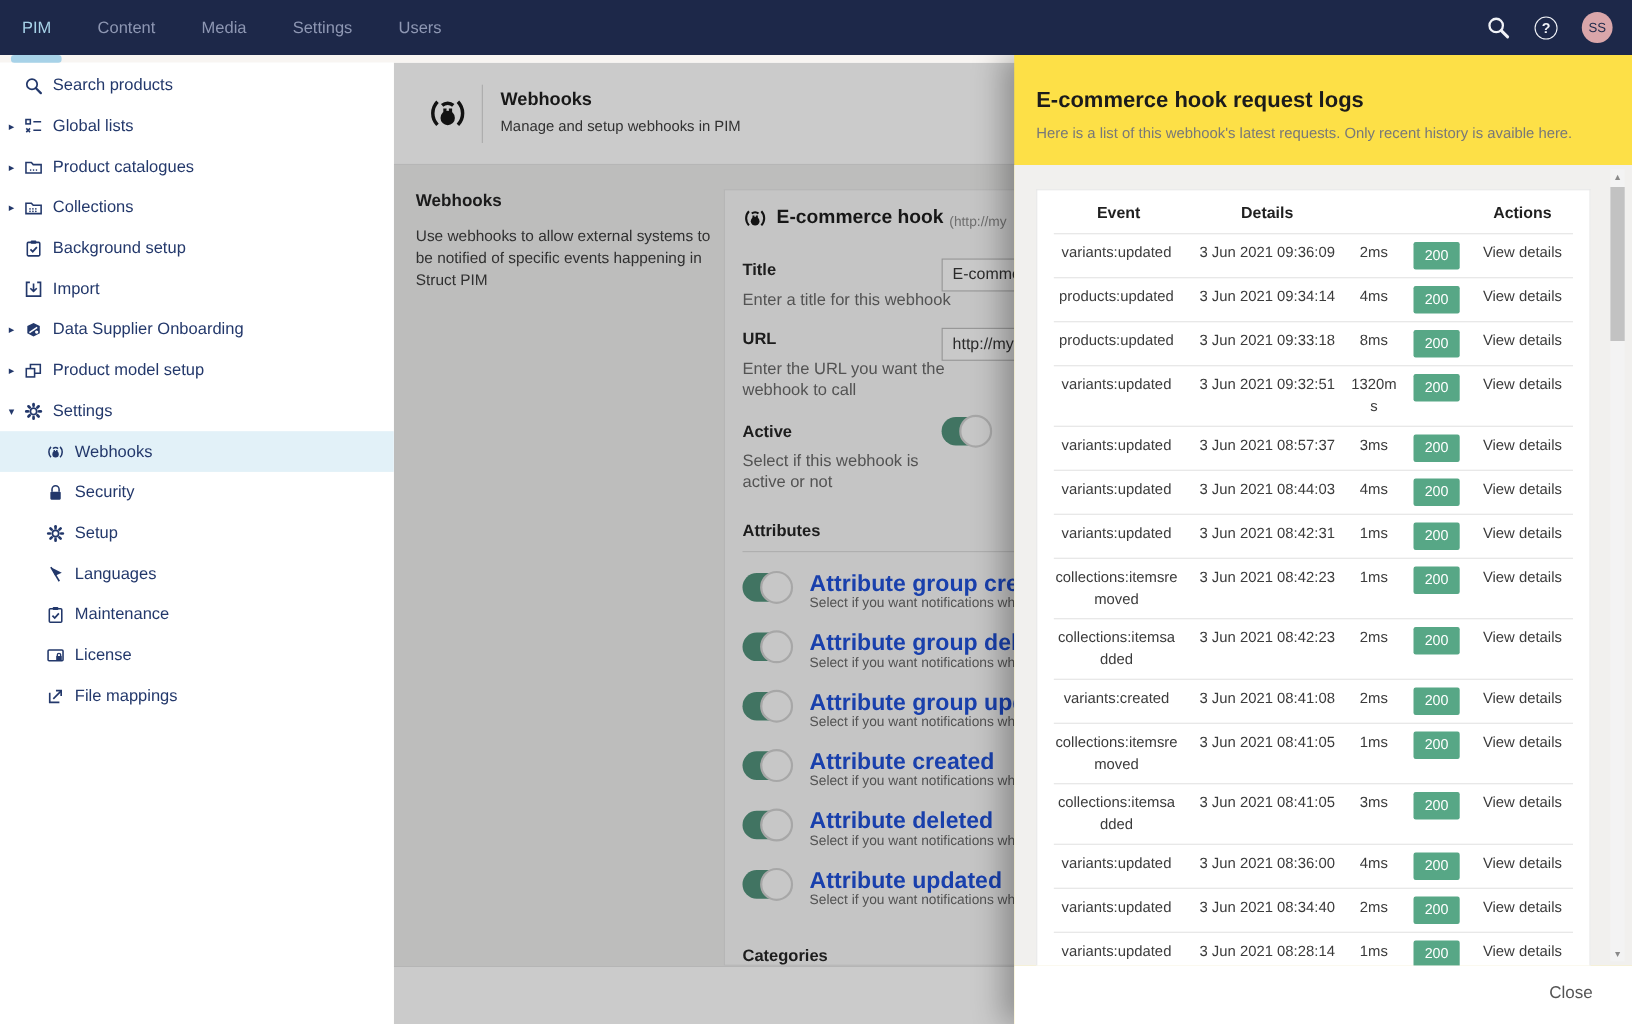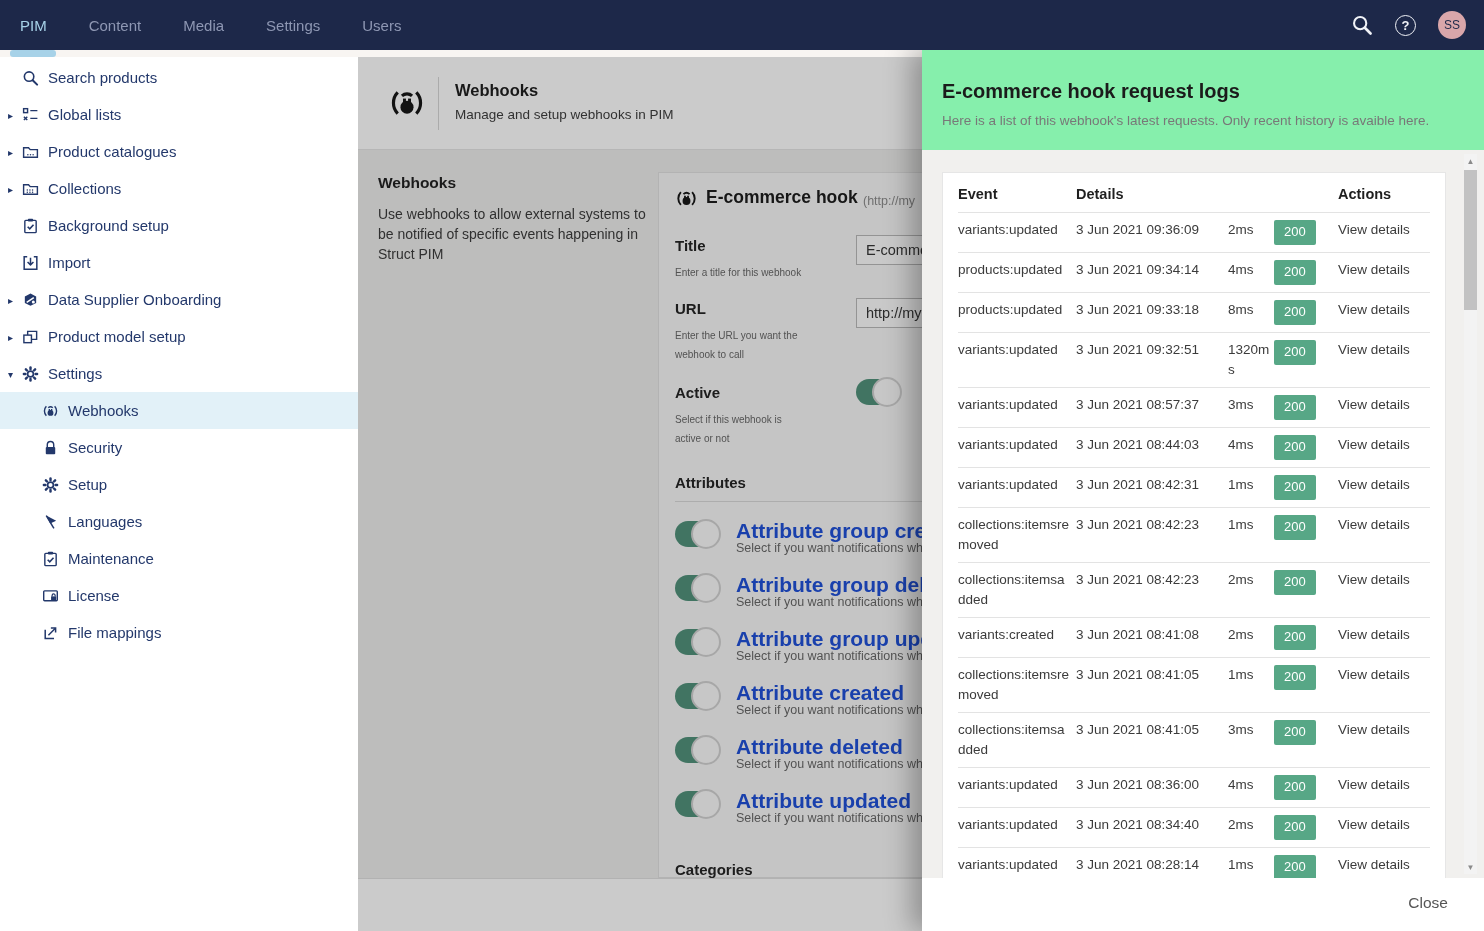--- a/index.html
+++ b/index.html
@@ -54,49 +54,49 @@
   .desc { position:absolute; left:20px; top:24px; width:268px; }
   .desc h3 { font-size:15.5px; color:#1f1f1f; margin-bottom:12px; }
   .desc p { font-size:14px; color:#3a3a3a; line-height:20px; }
 
   .card { position:absolute; left:300px; top:22px; width:440px; height:706px; background:#f8f8f8;
           border:1px solid #e1e1e1; }
   .card .wh-ic { position:absolute; left:16px; top:14px; color:#151515; }
   .card-title { position:absolute; left:47px; top:14px; font-size:17.5px; font-weight:bold; color:#1a1a1a; }
   .card-hint { position:absolute; left:204px; top:21px; font-size:12.5px; color:#8a8a8a; white-space:nowrap; }
   .flabel { position:absolute; font-size:15px; font-weight:bold; color:#222; }
-  .fhelp { position:absolute; font-size:10px; color:#666; line-height:19px; white-space:nowrap; }
+  .fhelp { position:absolute; font-size:15px; color:#666; line-height:19px; white-space:nowrap; }
   .finput { position:absolute; left:197px; width:210px; height:30px; border:1px solid #b9b9b9; background:#fdfdfd;
             font-family:"Liberation Sans", sans-serif; font-size:14.5px; color:#333; padding:0 9px; }
   .section-h { position:absolute; left:16px; font-size:15px; font-weight:bold; color:#222; }
   .divider { position:absolute; left:16px; right:16px; height:1px; background:#d9d9d9; }
 
   .switch { width:44px; height:26px; border-radius:13px; background:#4f9179; position:relative; cursor:pointer; }
   .switch .knob { position:absolute; right:-2px; top:-2px; width:30px; height:30px; border-radius:50%;
                   background:#fafafa; border:2px solid #d2d2d2; }
   .active-switch { position:absolute; left:197px; }
 
   .toggle-rows { position:absolute; left:0; top:346px; right:0; }
   .trow-toggle { position:relative; height:54px; }
   .trow-toggle .switch { position:absolute; left:16px; top:2px; }
   .tt-label { position:absolute; left:77px; top:0; font-size:21px; font-weight:bold; color:#1d4ed8; white-space:nowrap; }
   .tt-help { position:absolute; left:77px; top:22px; font-size:12.5px; color:#666; white-space:nowrap; }
 
   
   .overlay { position:absolute; left:358px; top:57px; right:0; bottom:0; background:rgba(15,15,15,0.215); z-index:4; }
 
   
-  .panel { position:absolute; left:922px; top:50px; right:0; bottom:0; background:#86efac; z-index:10;
+  .panel { position:absolute; left:922px; top:50px; right:0; bottom:0; background:#fde047; z-index:10;
            box-shadow:-10px 0 26px rgba(0,0,0,0.30); }
   .panel-title { position:absolute; left:20px; top:30px; font-size:20px; font-weight:bold; color:#1b1b1b; }
   .panel-sub { position:absolute; left:20px; top:63px; font-size:13.5px; color:#787878; }
 
   .scrollarea { position:absolute; left:0; top:100px; right:0; bottom:53px; background:#f1f0ee; overflow:hidden; }
   .logcard { position:absolute; left:20px; top:22px; right:38px; bottom:0; background:#fff;
-             border:1px solid #e6e6e6; border-bottom:none; padding:0 15px; overflow:hidden; }
+             border:1px solid #e6e6e6; border-bottom:none; padding:0 15px; overflow:hidden;text-align:center; }
 
   .lt-head { display:grid; grid-template-columns:118px 152px 46px 64px 1fr; padding:13px 0 10px;
              font-size:14.5px; font-weight:bold; color:#1f1f1f; }
   .lt-row { display:grid; grid-template-columns:118px 152px 46px 64px 1fr; align-items:start;
             padding:7px 0; border-top:1px solid #e3e3e3; font-size:13.5px; color:#3b3b3b; line-height:20px; }
   .cell-event, .cell-dur { word-break:break-all; padding-right:4px; }
   .badge { display:inline-block; background:#57a786; color:#fff; font-size:13px; padding:2px 10px 3px;
            border-radius:2px; }
   .cell-action { cursor:pointer; }
 

